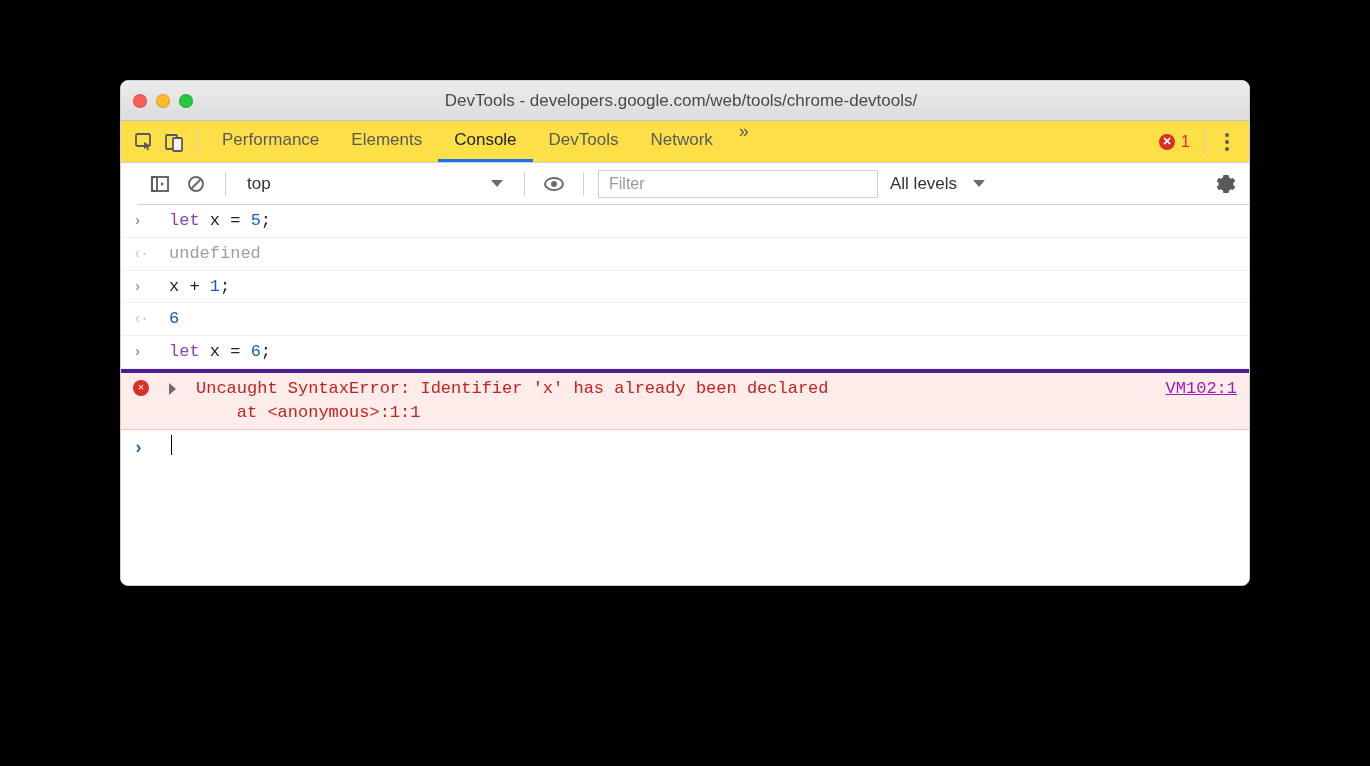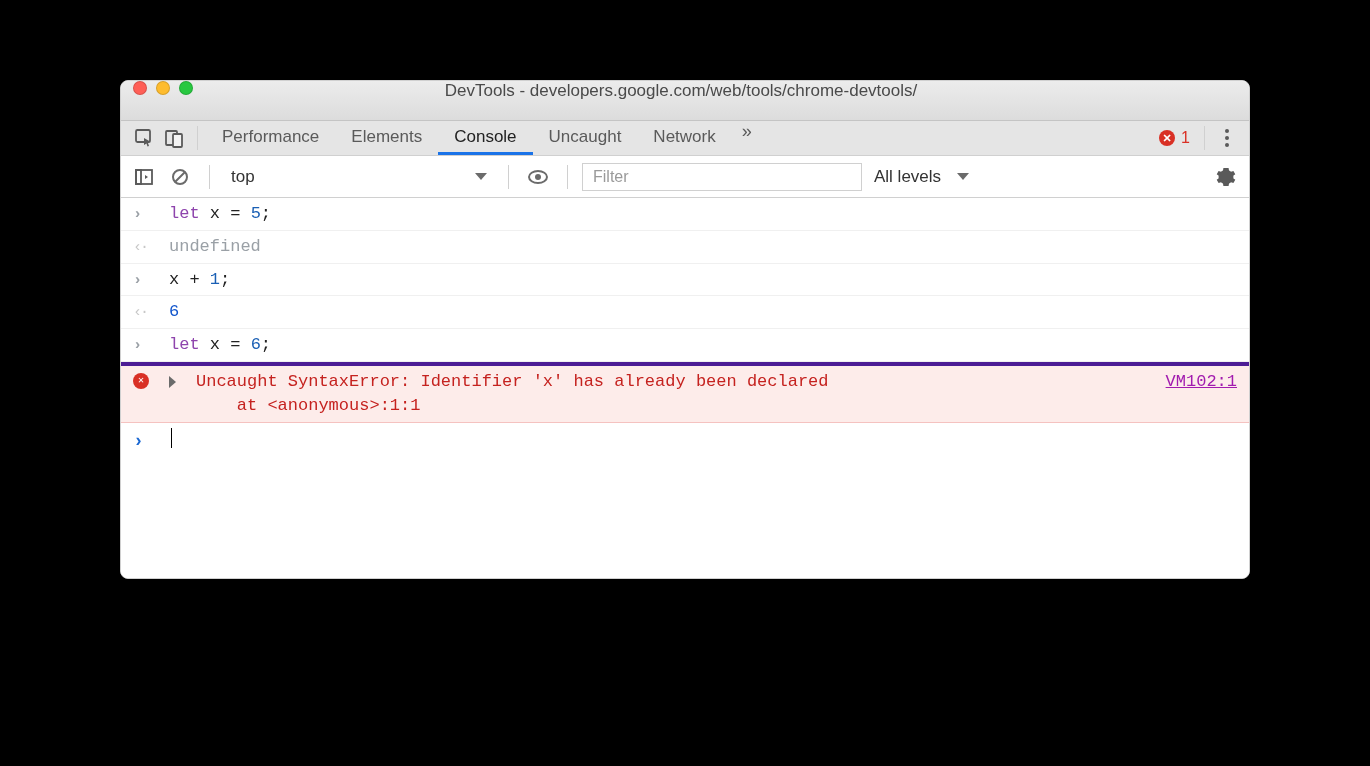--- a/index.html
+++ b/index.html
@@ -20,35 +20,36 @@
     box-shadow: 0 20px 60px rgba(0,0,0,0.5);
     overflow: hidden;
     border: 1px solid #d0d0d0;
   }
   
   .titlebar {
     height: 40px;
     background: linear-gradient(#ececec, #dcdcdc);
     border-bottom: 1px solid #c4c4c4;
     display: flex;
+    align-items: center;
     position: relative;
   }
   .traffic-lights { display: flex; gap: 9px; margin-left: 12px; }
   .tl { width: 14px; height: 14px; border-radius: 50%; border: 0.5px solid rgba(0,0,0,0.15); }
   .tl.red { background: #ff5f57; }
   .tl.yellow { background: #febc2e; }
   .tl.green { background: #28c840; }
   .title { flex: 1; text-align: center; color: #4a4a4a; font-size: 17px; margin-right: 80px; }
   
   .tabs-row {
-    height: 35px;
+    height: 42px;
     display: flex;
     align-items: center;
     border-bottom: 1px solid #d0d0d0;
-    background: #e5e5e5;
+    background: #fde047;
     padding: 0 8px;
   }
   .icon-btn {
     width: 30px; height: 30px;
     display: inline-flex; align-items: center; justify-content: center;
     color: #5a5a5a;
     cursor: pointer;
   }
   .vsep { width: 1px; height: 24px; background: #d0d0d0; margin: 0 8px; }
   .tabs { display: flex; align-items: stretch; height: 100%; }
@@ -75,20 +76,21 @@
   .kebab { width: 28px; display: flex; flex-direction: column; align-items: center; gap: 3px; cursor: pointer; }
   .kebab span { width: 4px; height: 4px; background: #5a5a5a; border-radius: 50%; }
   
   .filter-row {
     height: 42px;
     display: flex; align-items: center;
     border-bottom: 1px solid #d0d0d0;
     padding: 0 8px;
     background: #fff;
     gap: 6px;
+    margin-left: 16px;
   }
   .context-select {
     display: flex; align-items: center;
     border: 1px solid transparent;
     padding: 2px 6px;
     font-size: 17px;
     color: #333;
     cursor: pointer;
     width: 270px;
     justify-content: space-between;
@@ -194,21 +196,21 @@
       <div class="tab">
           <span>Performance</span>
         </div>
       <div class="tab">
           <span>Elements</span>
         </div>
       <div class="tab active">
           <span>Console</span>
         </div>
       <div class="tab">
-          <span>Uncaught</span>
+          <span>DevTools</span>
         </div>
       <div class="tab">
           <span>Network</span>
         </div>
       <div class="overflow"><span>»</span></div>
     </div>
     <div class="spacer"></div>
     <div class="badge-err">
       <span class="err-circle"></span>
       <span>1</span>

